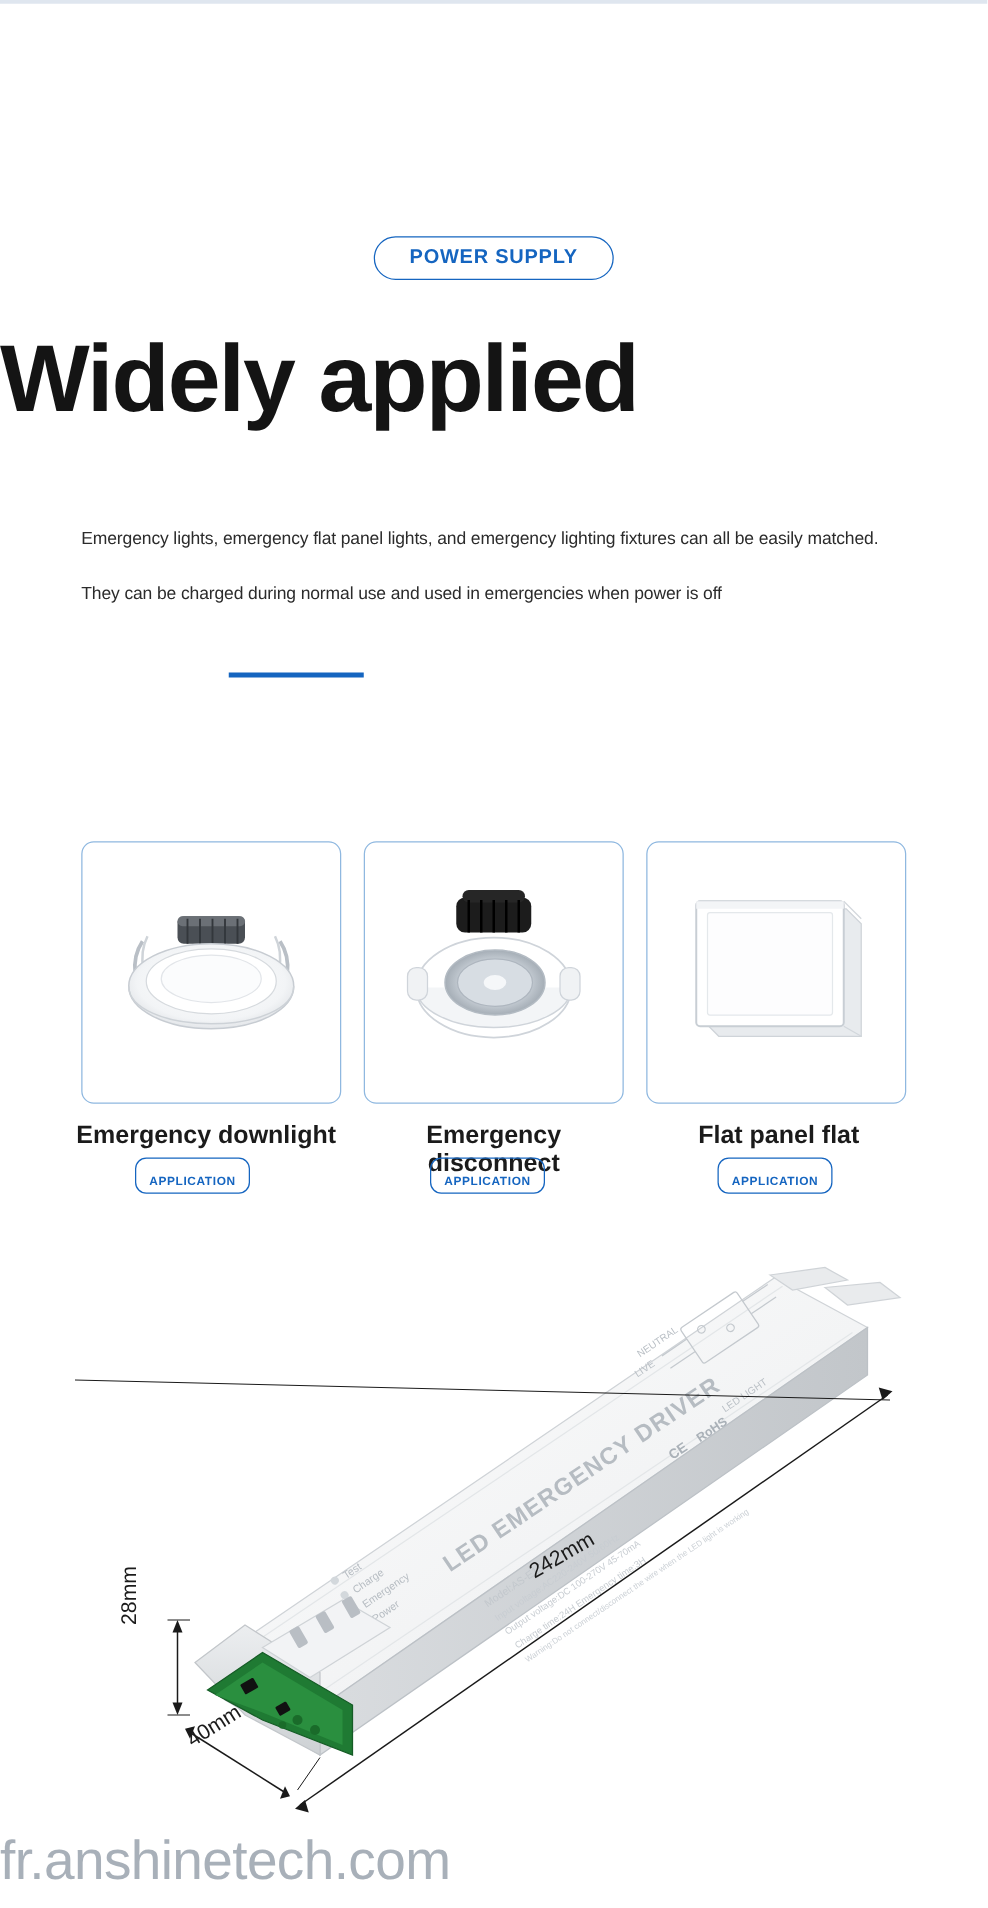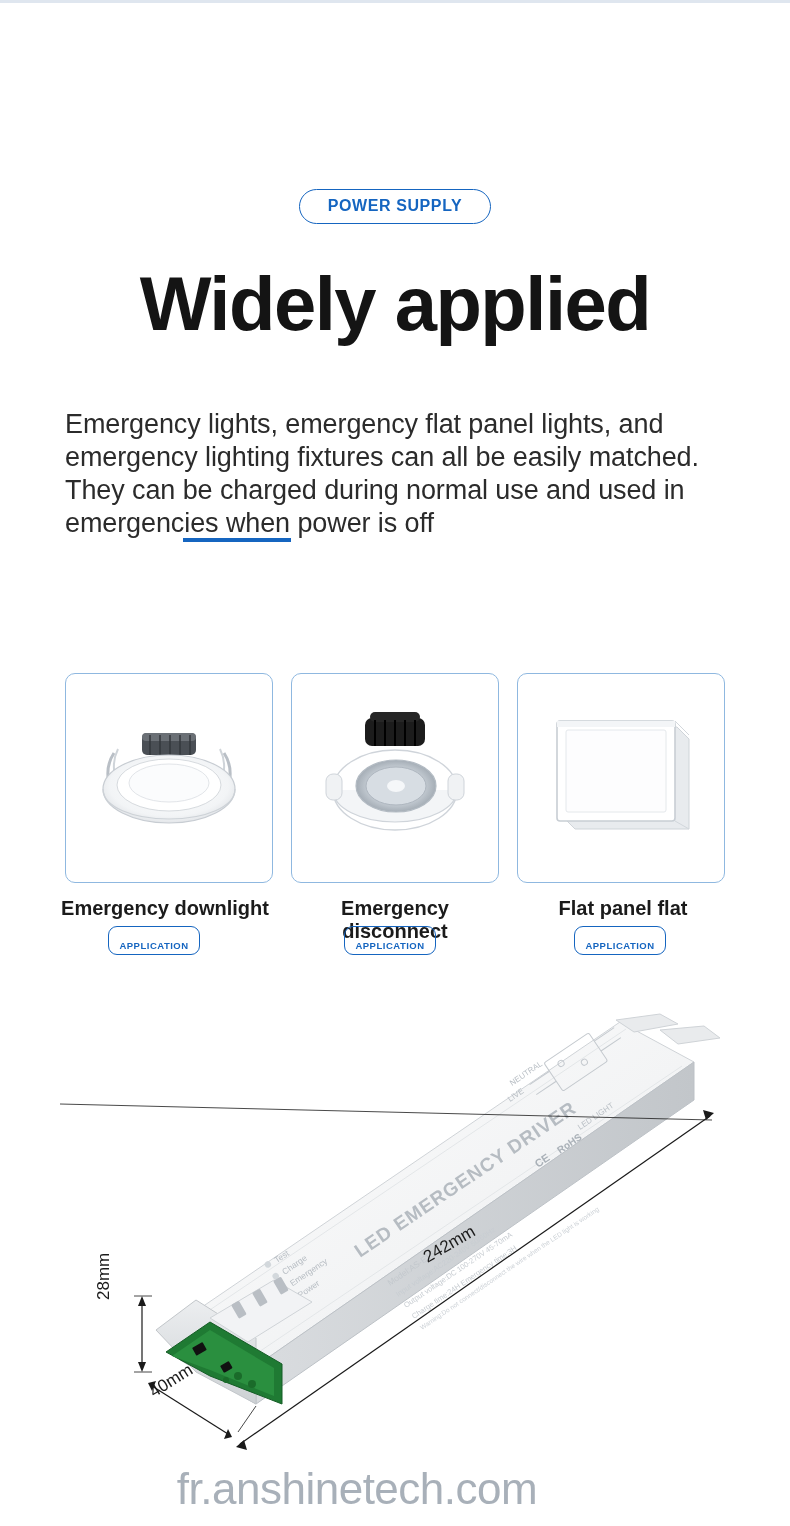--- a/index.html
+++ b/index.html
@@ -45,34 +45,34 @@
     font-weight: bold;
     letter-spacing: 0.6px;
     padding: 8px 28px 9px 28px;
     line-height: 1;
   }
   .headline {
     position: absolute;
     top: 264px;
     left: 0;
     width: 790px;
-    text-align: center;
+    text-align: left;
     font-size: 76px;
     font-weight: bold;
     letter-spacing: -1.5px;
     color: #141414;
     line-height: 1.05;
   }
   .intro {
     position: absolute;
     top: 408px;
     left: 65px;
     width: 660px;
-    font-size: 27px;
-    line-height: 33px;
+    font-size: 14px;
+    line-height: 44px;
     color: #2b2b2b;
     letter-spacing: -0.1px;
   }
   .intro-underline {
     position: absolute;
     top: 538px;
     left: 183px;
     width: 108px;
     height: 4px;
     background: #1565c0;
@@ -174,21 +174,21 @@
     top: 250px;
     transform: rotate(-30deg);
     transform-origin: left top;
     white-space: nowrap;
   }
   .watermark {
     position: absolute;
     bottom: 12px;
     left: 0;
     width: 714px;
-    text-align: center;
+    text-align: left;
     font-size: 44px;
     color: #9aa3ad;
     opacity: 0.85;
     letter-spacing: -0.5px;
   }
 </style>
 </head>
 <body>
 
 <div class="page">

